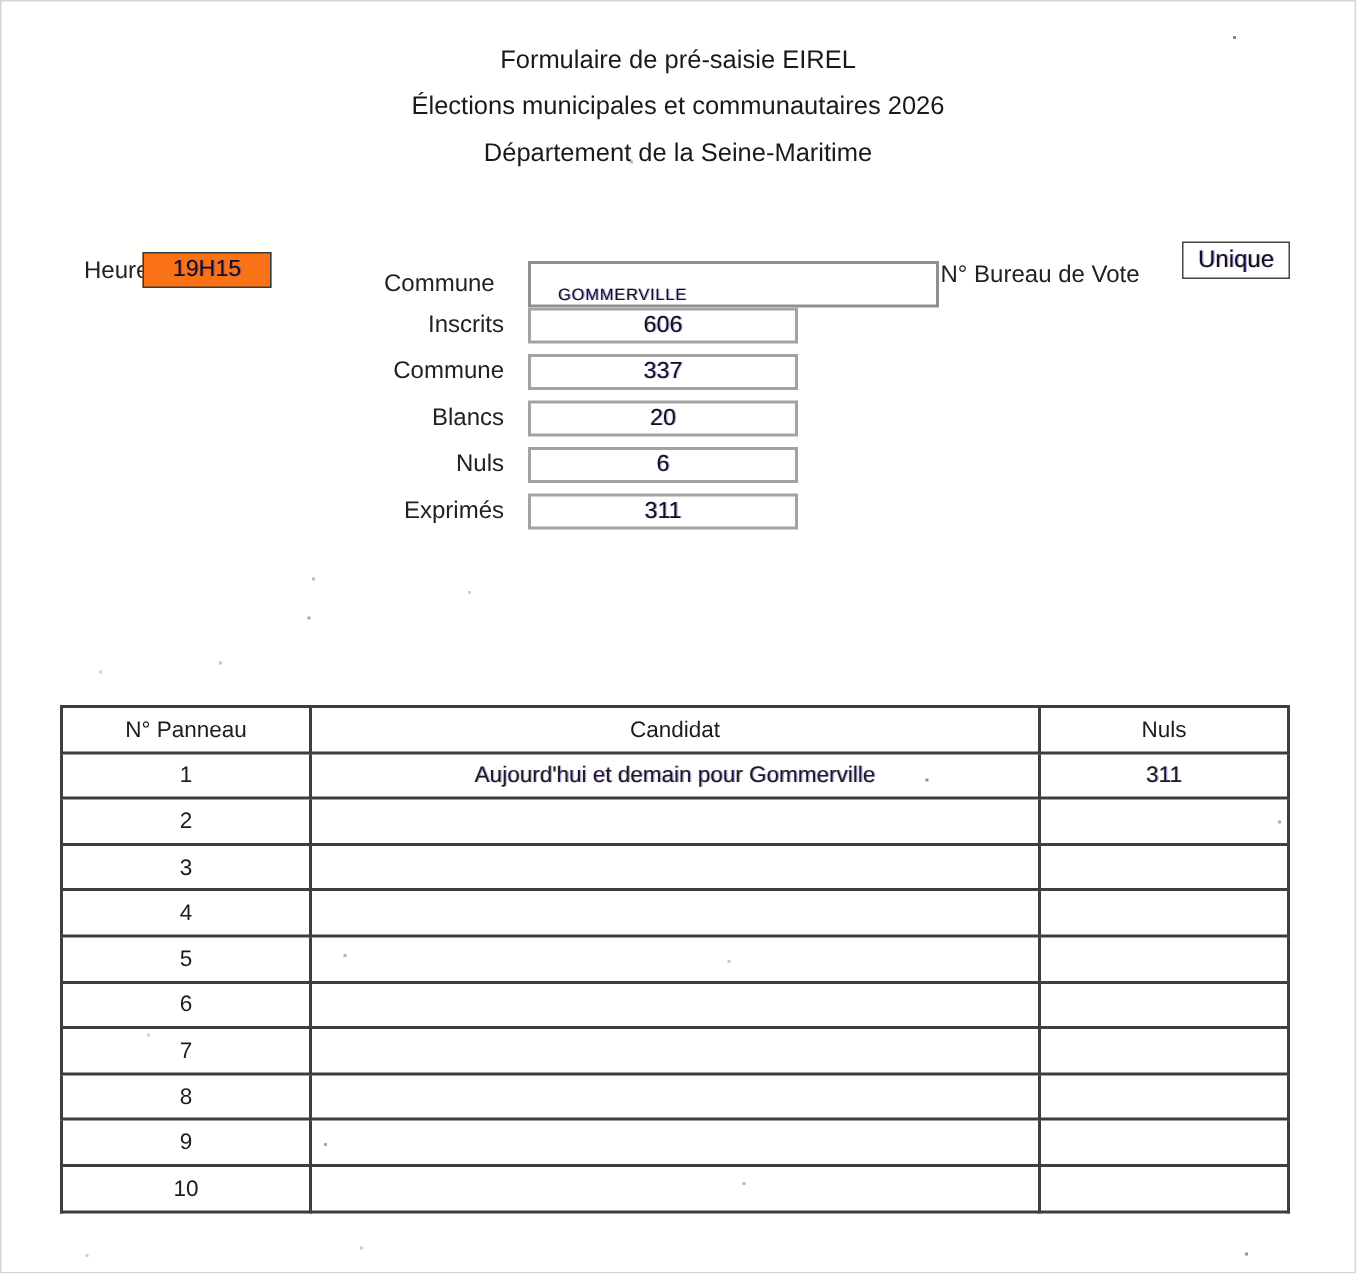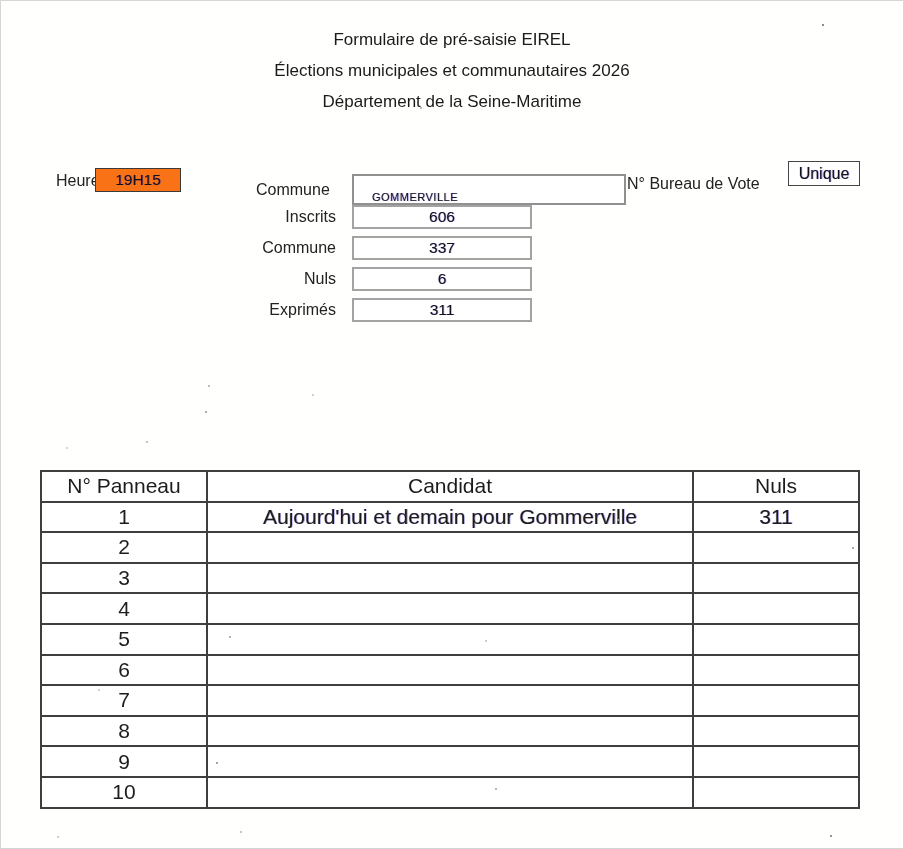--- a/index.html
+++ b/index.html
@@ -64,21 +64,21 @@
   }
   
   table.results{
     position:absolute;left:40px;top:470px;
     border-collapse:collapse;table-layout:fixed;
     width:818px;background:#fff;
   }
   table.results th, table.results td{
     border:2px solid #3e3e3e;
     height:28.6px;
-    font-size:21px;font-weight:normal;
+    font-size:15px;font-weight:normal;
     text-align:center;vertical-align:middle;
     padding:0;overflow:hidden;white-space:nowrap;
     color:#1c1c1c;
   }
   
   .noise{
     position:absolute;left:0;top:0;width:2px;height:2px;background:transparent;
     box-shadow:
       822px 24px 0 0 #8d8d8d,
       420px 107px 0 0 #b8b8b8,
@@ -132,20 +132,26 @@
           <span class="filled">606</span>
         </div>
     </div>
     <div class="stat-row">
       <div class="stat-label">Commune</div>
       <div class="stat-box">
           <span class="filled">337</span>
         </div>
     </div>
     <div class="stat-row">
+      <div class="stat-label">Blancs</div>
+      <div class="stat-box">
+          <span class="filled">20</span>
+        </div>
+    </div>
+    <div class="stat-row">
       <div class="stat-label">Nuls</div>
       <div class="stat-box">
           <span class="filled">6</span>
         </div>
     </div>
     <div class="stat-row">
       <div class="stat-label">Exprimés</div>
       <div class="stat-box">
           <span class="filled">311</span>
         </div>

